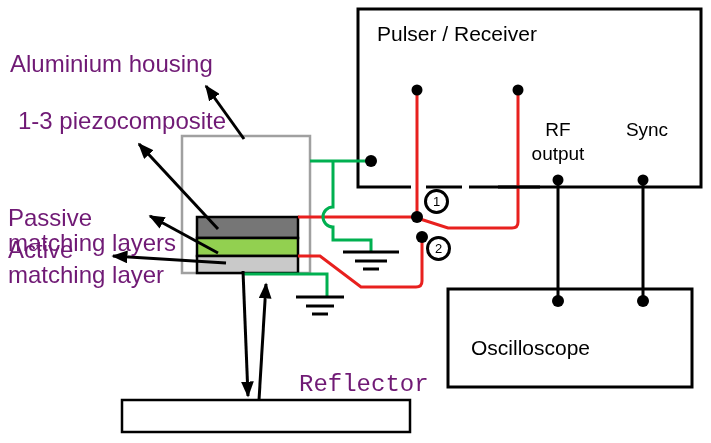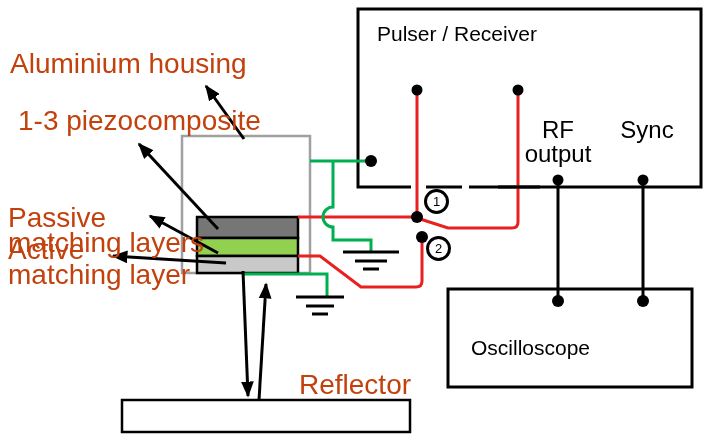--- a/index.html
+++ b/index.html
@@ -1,21 +1,21 @@
 <!DOCTYPE html>
 <html><head>
 <meta charset="utf-8">
 <style>
   html,body{margin:0;padding:0;background:#fff;}
   #canvas{position:relative;width:711px;height:443px;background:#ffffff;overflow:hidden;
           font-family:"Liberation Sans",sans-serif;color:#000;}
   #wires{position:absolute;left:0;top:0;}
-  .label{position:absolute;font-size:28px;line-height:25px;white-space:pre-line;color:#c2410c;}
+  .label{position:absolute;font-size:24px;line-height:25px;white-space:pre-line;color:#701a75;}
   .box-title{position:absolute;font-size:21px;color:#000;white-space:pre;}
-  .port-label{position:absolute;font-size:24px;line-height:24px;text-align:center;width:80px;white-space:pre-line;}
+  .port-label{position:absolute;font-size:19px;line-height:24px;text-align:center;width:80px;white-space:pre-line;}
   .num-circle{position:absolute;width:25px;height:25px;border:3px solid #000;border-radius:50%;
               background:#fff;box-sizing:border-box;font-size:13px;display:flex;
               align-items:center;justify-content:center;}
 </style>
 </head>
 <body>
 
 <div id="canvas">
 
   <svg id="wires" width="711" height="443" viewBox="0 0 711 443">
@@ -91,21 +91,21 @@
       <circle cx="643" cy="301" r="6"></circle>
     </g>
   </svg>
 
   <div class="label" style="left:10px;top:51px;">Aluminium housing</div>
   <div class="label" style="left:10px;top:108px;margin-left:8px;">1-3 piezocomposite</div>
   <div class="label" style="left:8px;top:158px;margin-top:47px;">Passive
 matching layers</div>
   <div class="label" style="left:8px;top:237px;">Active
 matching layer</div>
-  <div class="label" style="left:299px;top:372px;">Reflector</div>
+  <div class="label" style="left:299px;top:372px;font-family:Liberation Mono, monospace;">Reflector</div>
 
   <div class="box-title" style="left:377px;top:22px;text-align:right;">Pulser / Receiver</div>
   <div class="box-title" style="left:471px;top:336px;">Oscilloscope</div>
 
   <div class="port-label" style="left:518px;top:118px;">RF
 output</div>
   <div class="port-label" style="left:607px;top:118px;">Sync</div>
 
   <div class="num-circle" style="left:424px;top:189px;">
     <span>1</span>

